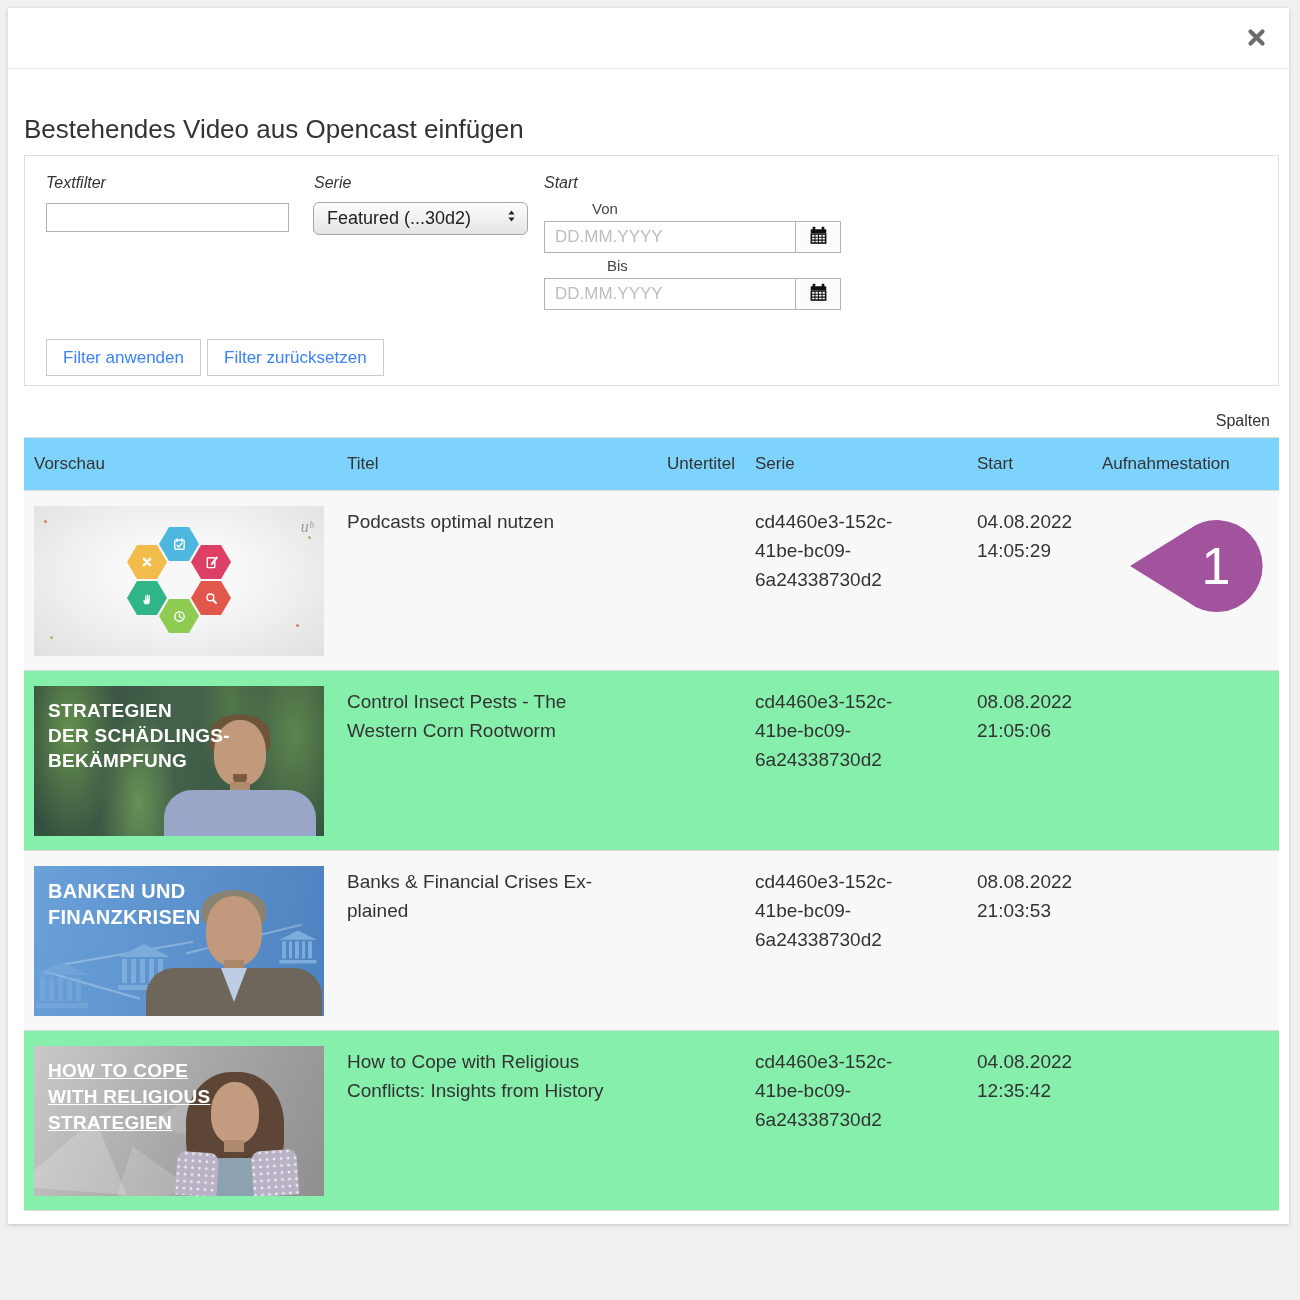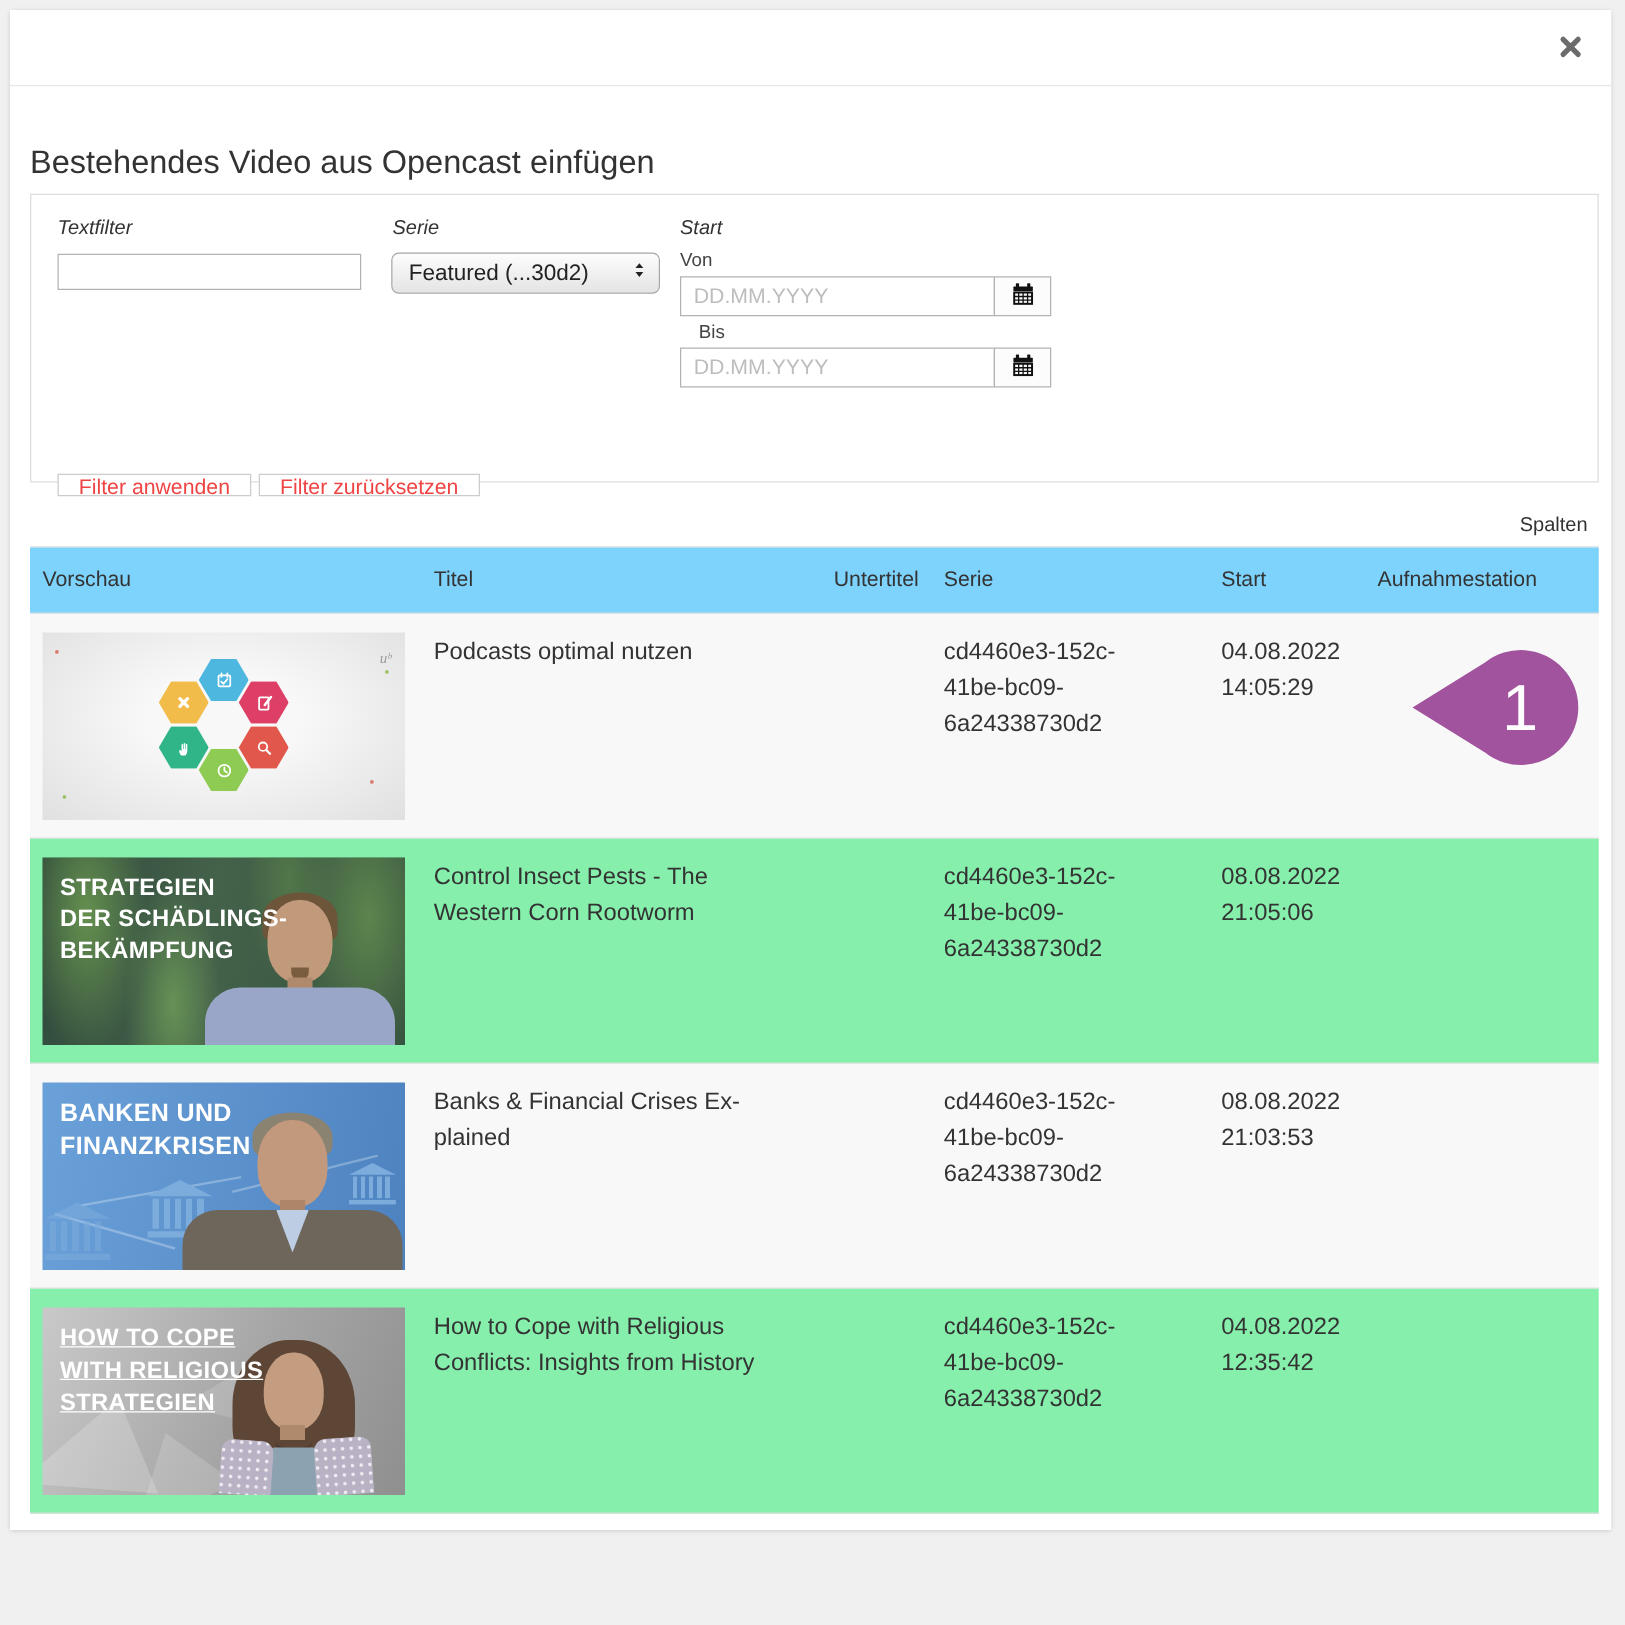--- a/index.html
+++ b/index.html
@@ -22,21 +22,21 @@
   .dialog-title{
     position:absolute;left:16px;top:104px;
     font-size:26px;line-height:34px;font-weight:400;color:#333;
   }
   
   .filter-panel{
     position:absolute;left:16px;top:147px;width:1253px;height:229px;
     border:1px solid #ddd;background:#fff;
   }
   .flabel{position:absolute;font-size:16px;font-style:italic;color:#333;}
-  .sublabel{position:absolute;font-size:15px;color:#444;}
+  .sublabel{position:absolute;font-size:15px;color:#444;margin-left:48px;}
   .text-input{
     position:absolute;left:21px;top:47px;width:243px;height:29px;
     border:1px solid #b3b3b3;background:#fff;font-size:17px;padding:0 8px;box-sizing:border-box;
   }
   .select{
     position:absolute;left:288px;top:46px;width:215px;height:33px;
     border:1px solid #a6a6a6;border-radius:6px;
     background:linear-gradient(#fdfdfd,#e4e4e4);
     display:flex;align-items:center;justify-content:space-between;
     padding:0 10px 0 13px;box-sizing:border-box;cursor:pointer;
@@ -47,23 +47,23 @@
     width:252px;height:32px;border:1px solid #b3b3b3;background:#fff;
     font-size:17px;padding:0 10px;box-sizing:border-box;color:#333;
   }
   .date-input::placeholder{color:#bdbdbd;opacity:1;}
   .cal-btn{
     width:46px;height:32px;margin-left:-1px;border:1px solid #b3b3b3;
     background:#fcfcfc;display:flex;align-items:center;justify-content:center;
     cursor:pointer;padding:0;box-sizing:border-box;
   }
   .btn{
-    position:absolute;top:183px;height:18px;padding:0 16px;
-    background:#fff;border:1px solid #ccc;font-size:17px;color:#ef4444;
-    font-family:inherit;cursor:pointer;margin-top:40px;
+    position:absolute;top:183px;height:37px;padding:0 16px;
+    background:#fff;border:1px solid #ccc;font-size:17px;color:#3b82f6;
+    font-family:inherit;cursor:pointer;
   }
   
   .spalten{position:absolute;top:404px;right:19px;font-size:16px;color:#333;cursor:pointer;}
   .oc-table{position:absolute;left:16px;top:429px;width:1255px;border-top:1px solid #ddd;}
   .t-row{
     display:grid;grid-template-columns:323px 283px 111px 218px 127px 193px;
     border-bottom:1px solid #ddd;box-sizing:border-box;
   }
   .t-head{height:53px;align-items:center;font-size:17px;color:#333;background:#7dd3fc;}
   .t-head .c1{padding-left:10px;}
@@ -89,21 +89,21 @@
     font-weight:700;color:#fff;font-size:20px;line-height:26px;letter-spacing:.3px;
   }
   
   .th1{background:radial-gradient(ellipse at 50% 45%,#f8f8f8 30%,#e0e0e0 100%);}
   .hex{
     position:absolute;width:40px;height:34px;
     clip-path:polygon(25% 0,75% 0,100% 50%,75% 100%,25% 100%,0 50%);
     display:flex;align-items:center;justify-content:center;
   }
   .hex svg{stroke:#fff;fill:none;stroke-width:1.5;stroke-linecap:round;stroke-linejoin:round;}
-  .unibe-logo{position:absolute;right:11px;top:6px;color:#9a9a9a;font-size:12px;font-style:italic;font-family:"Liberation Serif",serif;}
+  .unibe-logo{position:absolute;right:11px;top:6px;color:#9a9a9a;font-size:16px;font-style:italic;font-family:"Liberation Serif",serif;}
   .dot{position:absolute;width:3px;height:3px;border-radius:50%;}
   
   .th2{background:
     radial-gradient(70px 160px at 12% 30%,rgba(113,160,82,.8),transparent 70%),
     radial-gradient(55px 140px at 36% 78%,rgba(122,172,92,.65),transparent 70%),
     radial-gradient(80px 170px at 90% 32%,rgba(108,152,82,.7),transparent 70%),
     radial-gradient(50px 120px at 68% 12%,rgba(98,142,76,.55),transparent 70%),
     linear-gradient(100deg,#2f4a3c 0%,#44614a 45%,#35523f 100%);}
   .person{position:absolute;}
   .hair{position:absolute;background:#6d553a;border-radius:50% 50% 20% 20%;}

